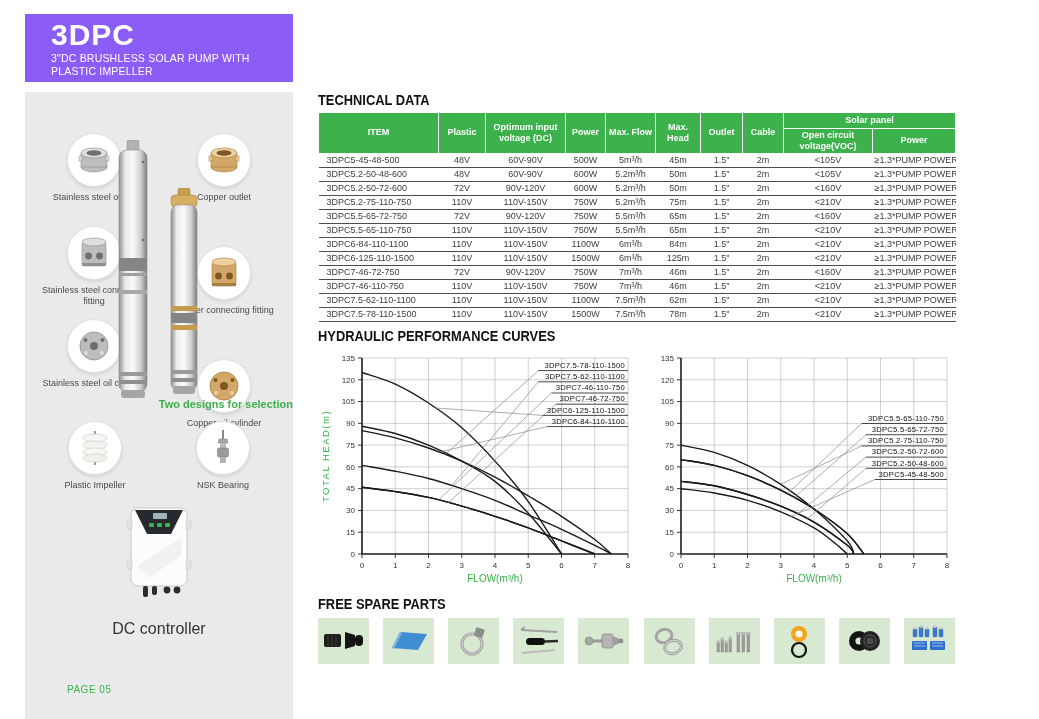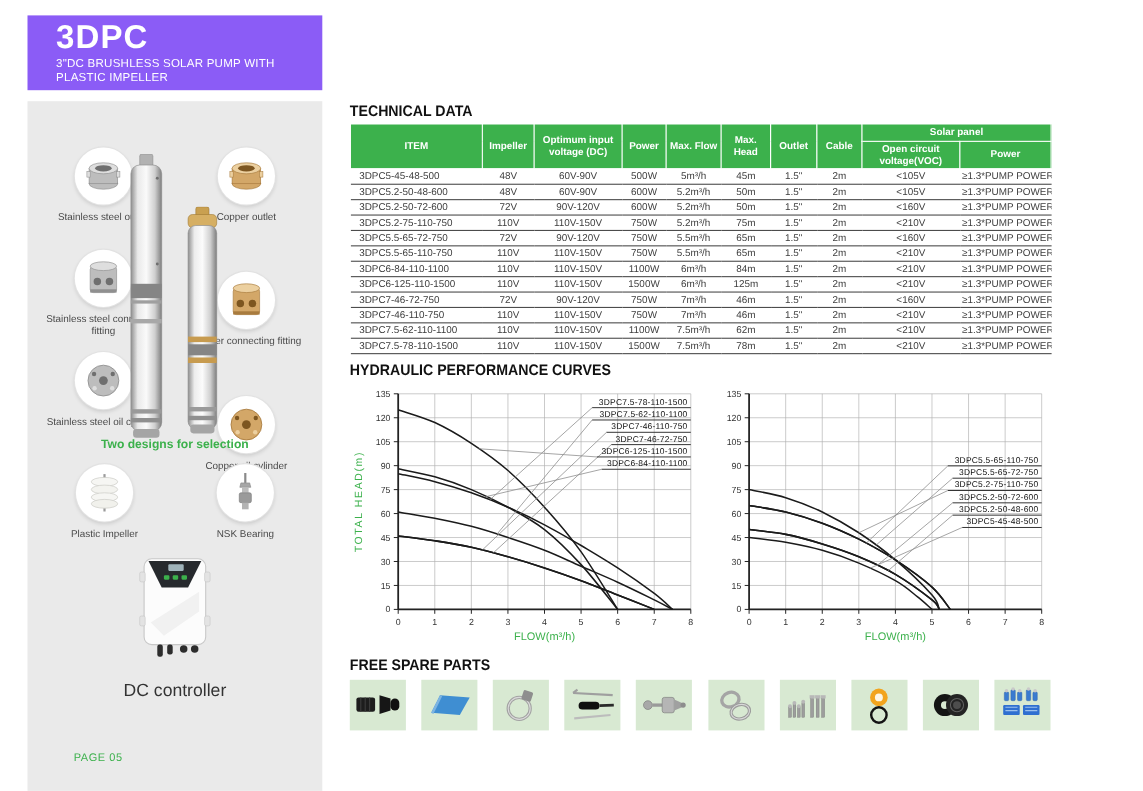--- a/index.html
+++ b/index.html
@@ -13,21 +13,21 @@
   
   .sidebar{position:absolute;left:25px;top:92px;width:268px;height:627px;background:#eaeaea;}
   .parts-col{position:absolute;width:106px;display:flex;flex-direction:column;align-items:center;}
   .parts-col.left{left:16px;top:42px;}
   .parts-col.right{right:16px;top:42px;gap:20px;}
   .part{display:flex;flex-direction:column;align-items:center;margin-bottom:13px;height:80px;}
   .part-circle{width:52px;height:52px;border-radius:50%;background:#fff;
                box-shadow:0 0 0 1px #e2e2e2,0 2px 4px rgba(0,0,0,.15);
                display:flex;align-items:center;justify-content:center;flex:none;}
   .part-label{font-size:9px;color:#4a4a4a;text-align:center;line-height:11px;margin-top:6px;}
-  .selection-title{position:absolute;left:0;top:306px;width:100%;text-align:center;
+  .selection-title{position:absolute;left:0;top:306px;width:100%;text-align:right;
                    color:#3cb14c;font-weight:bold;font-size:11px;}
   .designs{position:absolute;left:0;top:330px;width:100%;display:flex;justify-content:center;gap:42px;}
   .design{display:flex;flex-direction:column;align-items:center;width:86px;}
   .controller-label{position:absolute;left:0;top:528px;width:100%;text-align:center;font-size:16px;color:#333;}
   .page-label{position:absolute;left:6px;top:592px;font-size:10px;color:#3cb14c;letter-spacing:.5px;margin-left:36px;}
   .pump-svg{position:absolute;}
   
   .sec-title{position:absolute;font-size:14px;font-weight:800;color:#111;letter-spacing:0;
              transform:scaleX(.92);transform-origin:left center;white-space:nowrap;}
   
@@ -244,21 +244,21 @@
         <col style="width:50px">
         <col style="width:45px">
         <col style="width:42px">
         <col style="width:41px">
         <col style="width:89px">
         <col style="width:83px">
       </colgroup>
       <thead>
         <tr>
           <th rowspan="2">ITEM</th>
-          <th rowspan="2">Impeller</th>
+          <th rowspan="2">Plastic</th>
           <th rowspan="2">Optimum input voltage (DC)</th>
           <th rowspan="2">Power</th>
           <th rowspan="2">Max. Flow</th>
           <th rowspan="2">Max. Head</th>
           <th rowspan="2">Outlet</th>
           <th rowspan="2">Cable</th>
           <th colspan="2" style="height: 13px; margin-top: 21px;">Solar panel</th>
         </tr>
         <tr>
           <th>Open circuit voltage(VOC)</th>

